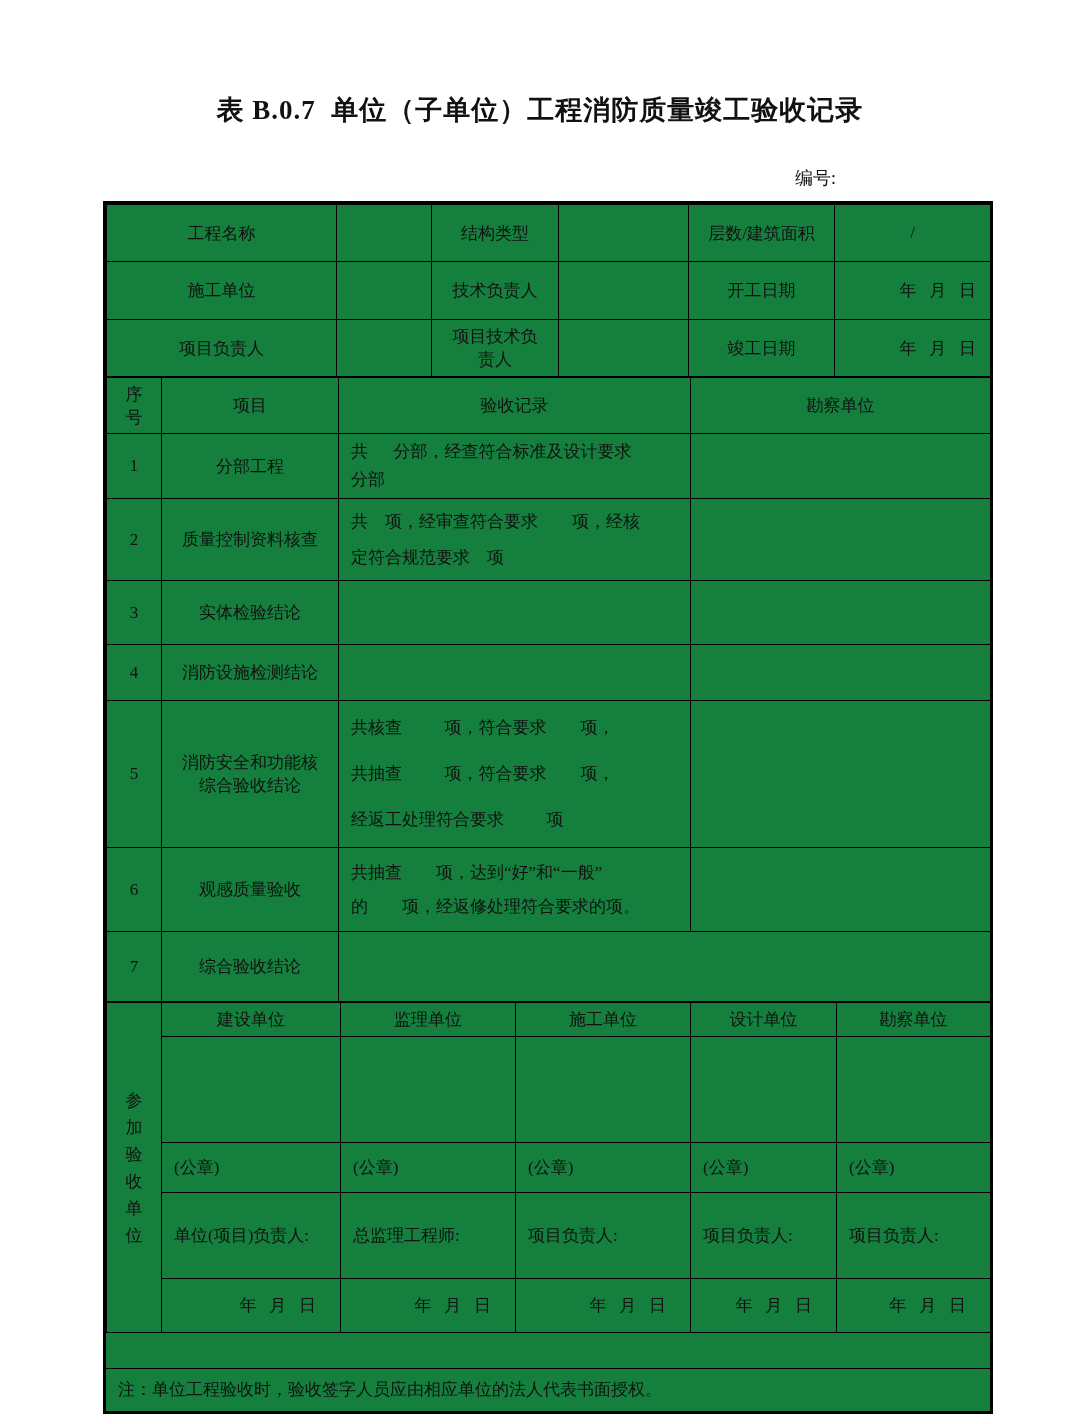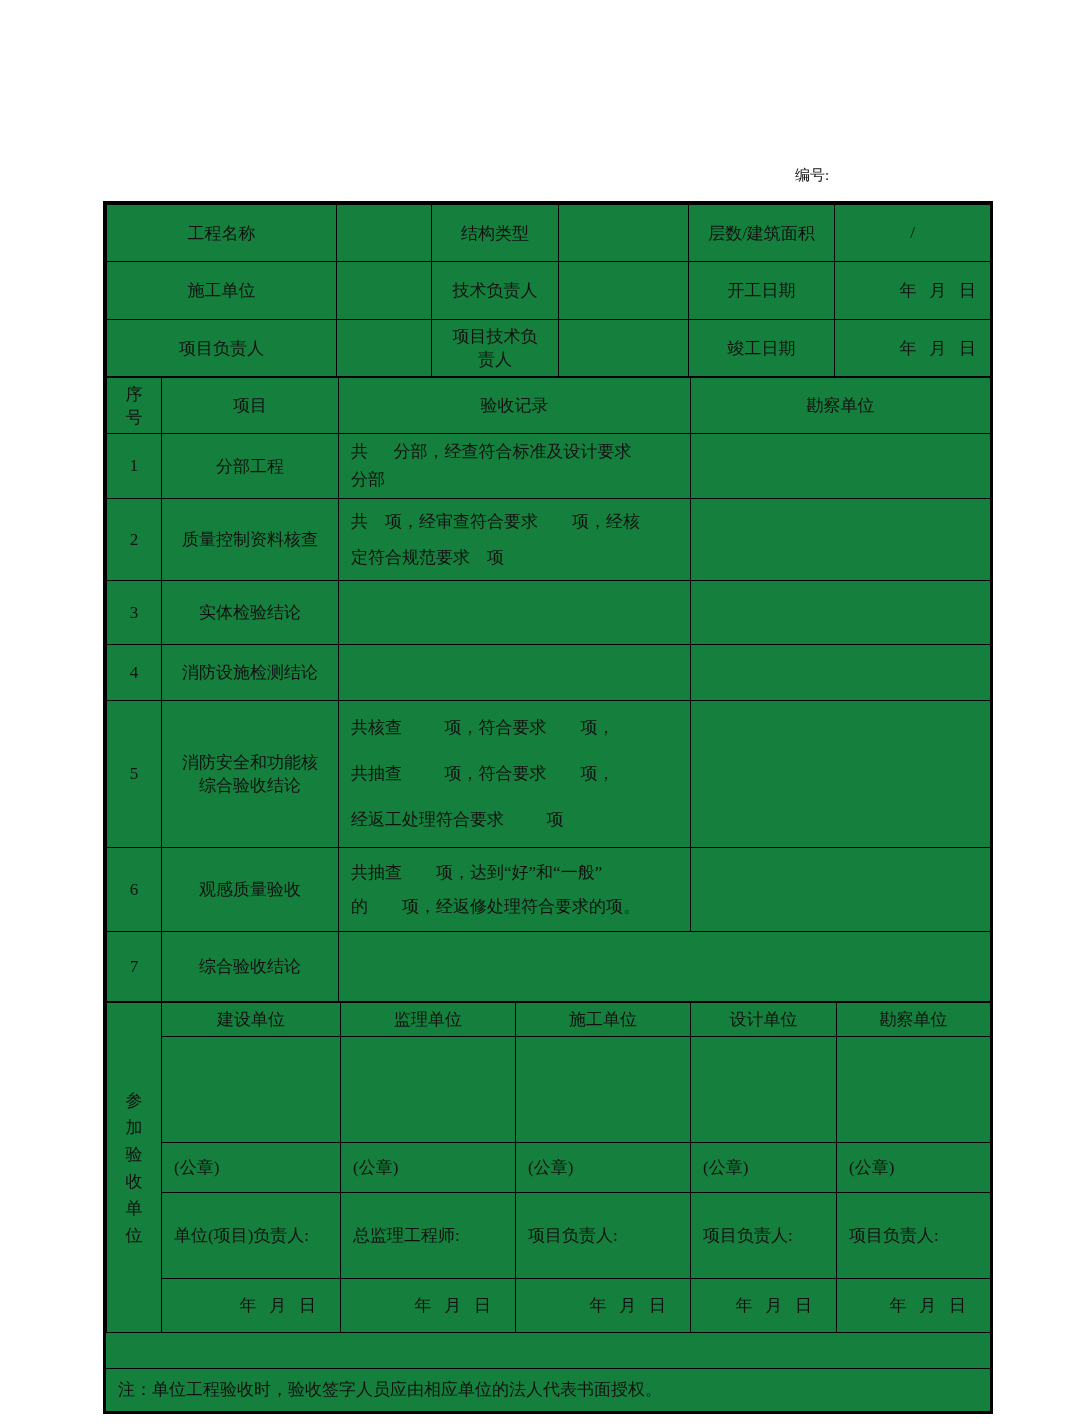--- a/index.html
+++ b/index.html
@@ -5,21 +5,21 @@
   html,body { margin:0; padding:0; background:#ffffff; }
   .page {
     position:relative; width:1080px; height:1424px; background:#fff;
     font-family:"Liberation Serif","DejaVu Serif",serif; color:#111;
   }
   .title {
     position:absolute; top:92px; left:0; width:100%;
     text-align:center; font-size:27px; font-weight:bold;
     letter-spacing:1px; white-space:pre-wrap;
   }
-  .serial { position:absolute; top:166px; left:795px; font-size:15px; }
+  .serial { position:absolute; top:166px; left:795px; font-size:18px; }
   .form {
     position:absolute; top:201px; left:103px; width:890px;
     border:3px solid #000; box-sizing:border-box; background:#15803d;
   }
   table { border-collapse:collapse; table-layout:fixed; width:884px; }
   td {
     border:1px solid #000; font-size:17px; padding:0;
     vertical-align:middle; overflow:hidden;
   }
   .c { text-align:center; }
@@ -40,20 +40,21 @@
   .note-row {
     border-top:1px solid #000; height:42px; line-height:42px;
     font-size:17px; padding-left:12px; white-space:nowrap;margin-top:35px;
   }
 </style>
 </head>
 <body>
 
 <div class="page">
 
+  <div class="title">表 B.0.7  单位（子单位）工程消防质量竣工验收记录</div>
   <div class="serial">编号:</div>
 
   <div class="form">
 
     <table>
       <colgroup>
         <col style="width:230px">
           <col style="width:95px">
           <col style="width:127px">
         <col style="width:130px">

